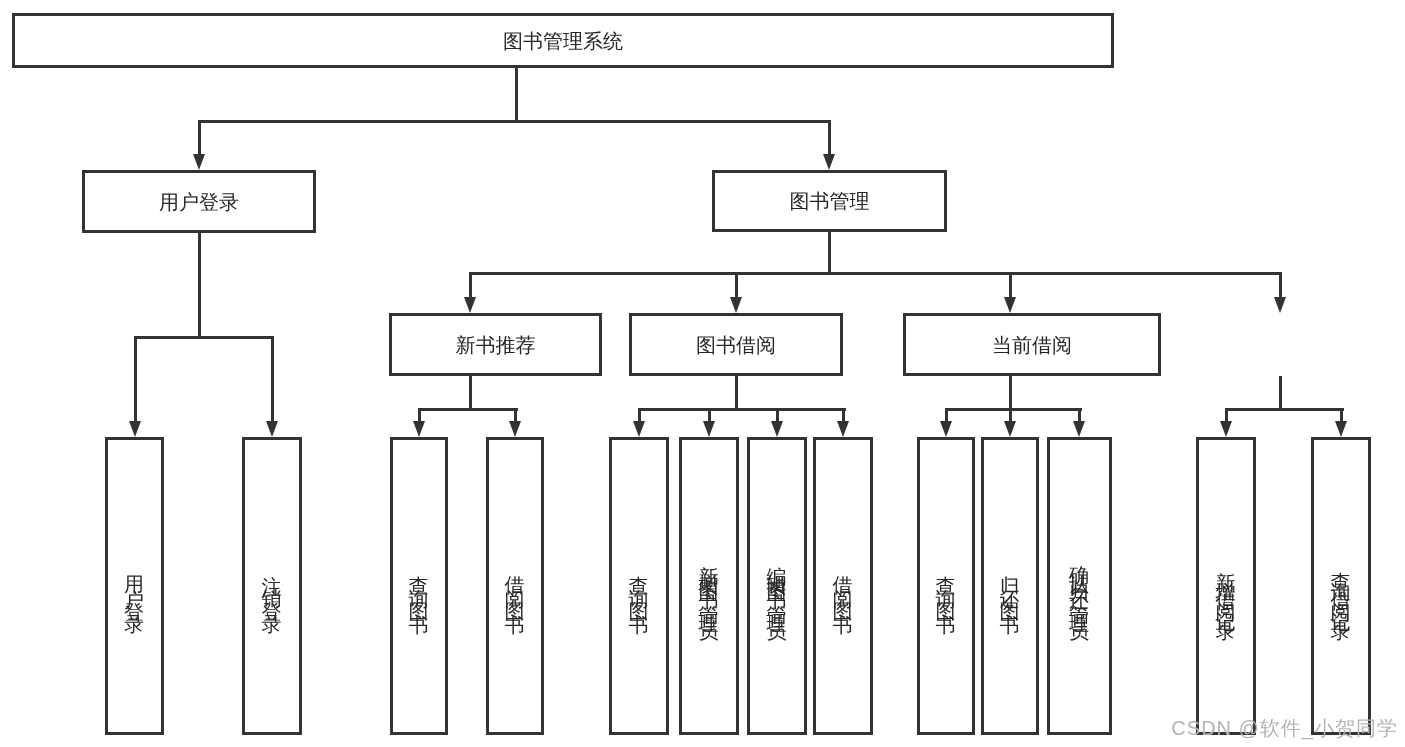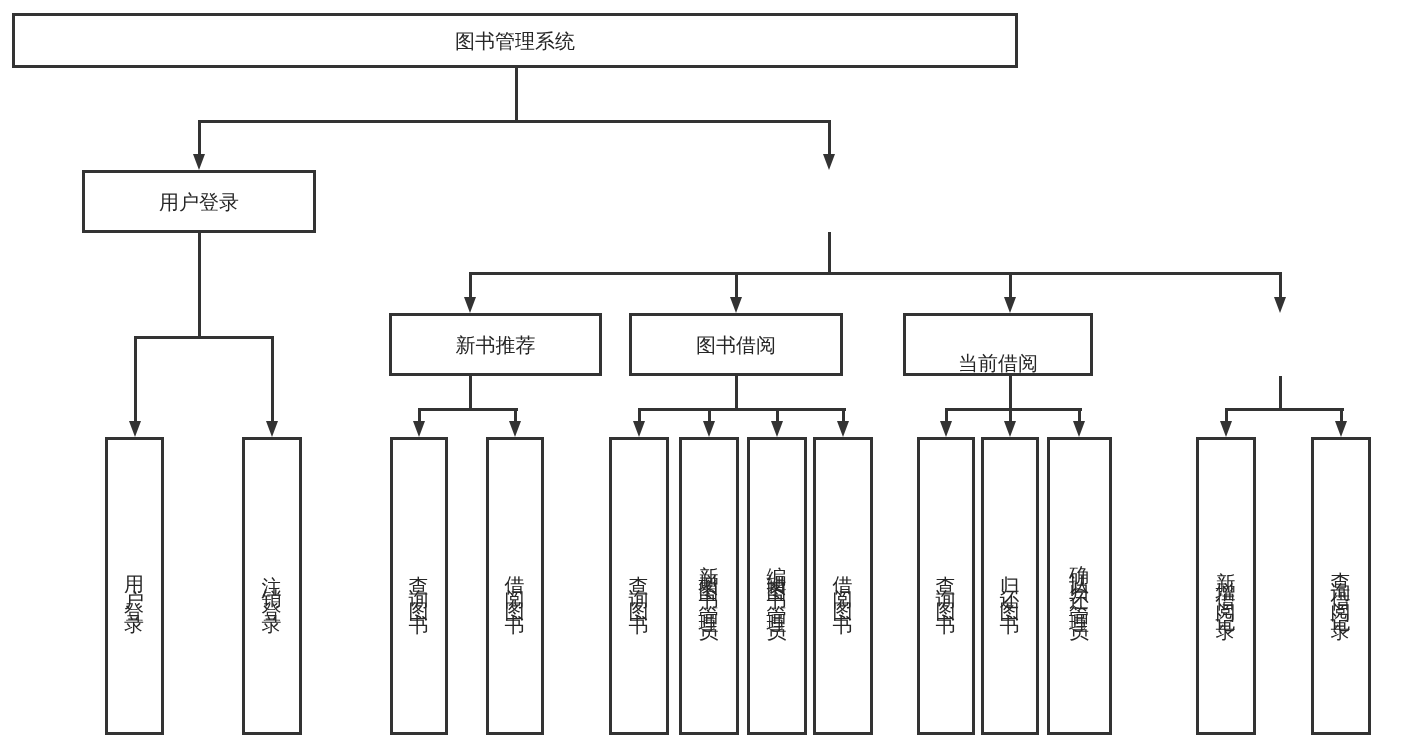--- a/index.html
+++ b/index.html
@@ -140,35 +140,38 @@
   <div class="hl" style="left:1225px;top:408px;width:119px;"></div>
   <div class="arrow" style="left:1226px;top:408px;height:29px;">
       <div class="shaft"></div>
       <div class="head"></div>
     </div>
   <div class="arrow" style="left:1341px;top:408px;height:29px;">
       <div class="shaft"></div>
       <div class="head"></div>
     </div>
 
-  <div class="node h" style="left:12px;top:13px;width:1006px;height:55px;">
+  <div class="node h" style="left:12px;top:13px;width:1102px;height:55px;">
     <span class="lbl">图书管理系统</span>
   </div>
 
   <div class="node h" style="left:82px;top:170px;width:234px;height:63px;">
     <span class="lbl">用户登录</span>
   </div>
+  <div class="node h" style="left:712px;top:170px;width:235px;height:62px;">
+    <span class="lbl">图书管理</span>
+  </div>
 
   <div class="node h" style="left:363px;top:313px;width:213px;height:63px;margin-left:26px;">
     <span class="lbl">新书推荐</span>
   </div>
   <div class="node h" style="left:629px;top:313px;width:214px;height:63px;text-align:right;">
     <span class="lbl">图书借阅</span>
   </div>
-  <div class="node h" style="left:903px;top:313px;width:190px;height:63px;align-items:flex-end;">
+  <div class="node h" style="left:903px;top:313px;width:258px;height:63px;">
     <span class="lbl">当前借阅</span>
   </div>
 
   <div class="node v sp4" style="left:105px;top:437px;width:59px;height:298px;">
     <span class="lbl">用户登录</span>
   </div>
   <div class="node v sp4" style="left:242px;top:437px;width:60px;height:298px;">
     <span class="lbl">注销登录</span>
   </div>
 
@@ -202,14 +205,15 @@
     <span class="lbl">确认归还（管理员）</span>
   </div>
 
   <div class="node v sp6" style="left:1196px;top:437px;width:60px;height:298px;">
     <span class="lbl">新增借阅记录</span>
   </div>
   <div class="node v sp6" style="left:1311px;top:437px;width:60px;height:298px;">
     <span class="lbl">查询借阅记录</span>
   </div>
 
+  <div class="watermark">CSDN @软件_小贺同学</div>
 
 </div>
 
 </body></html>

